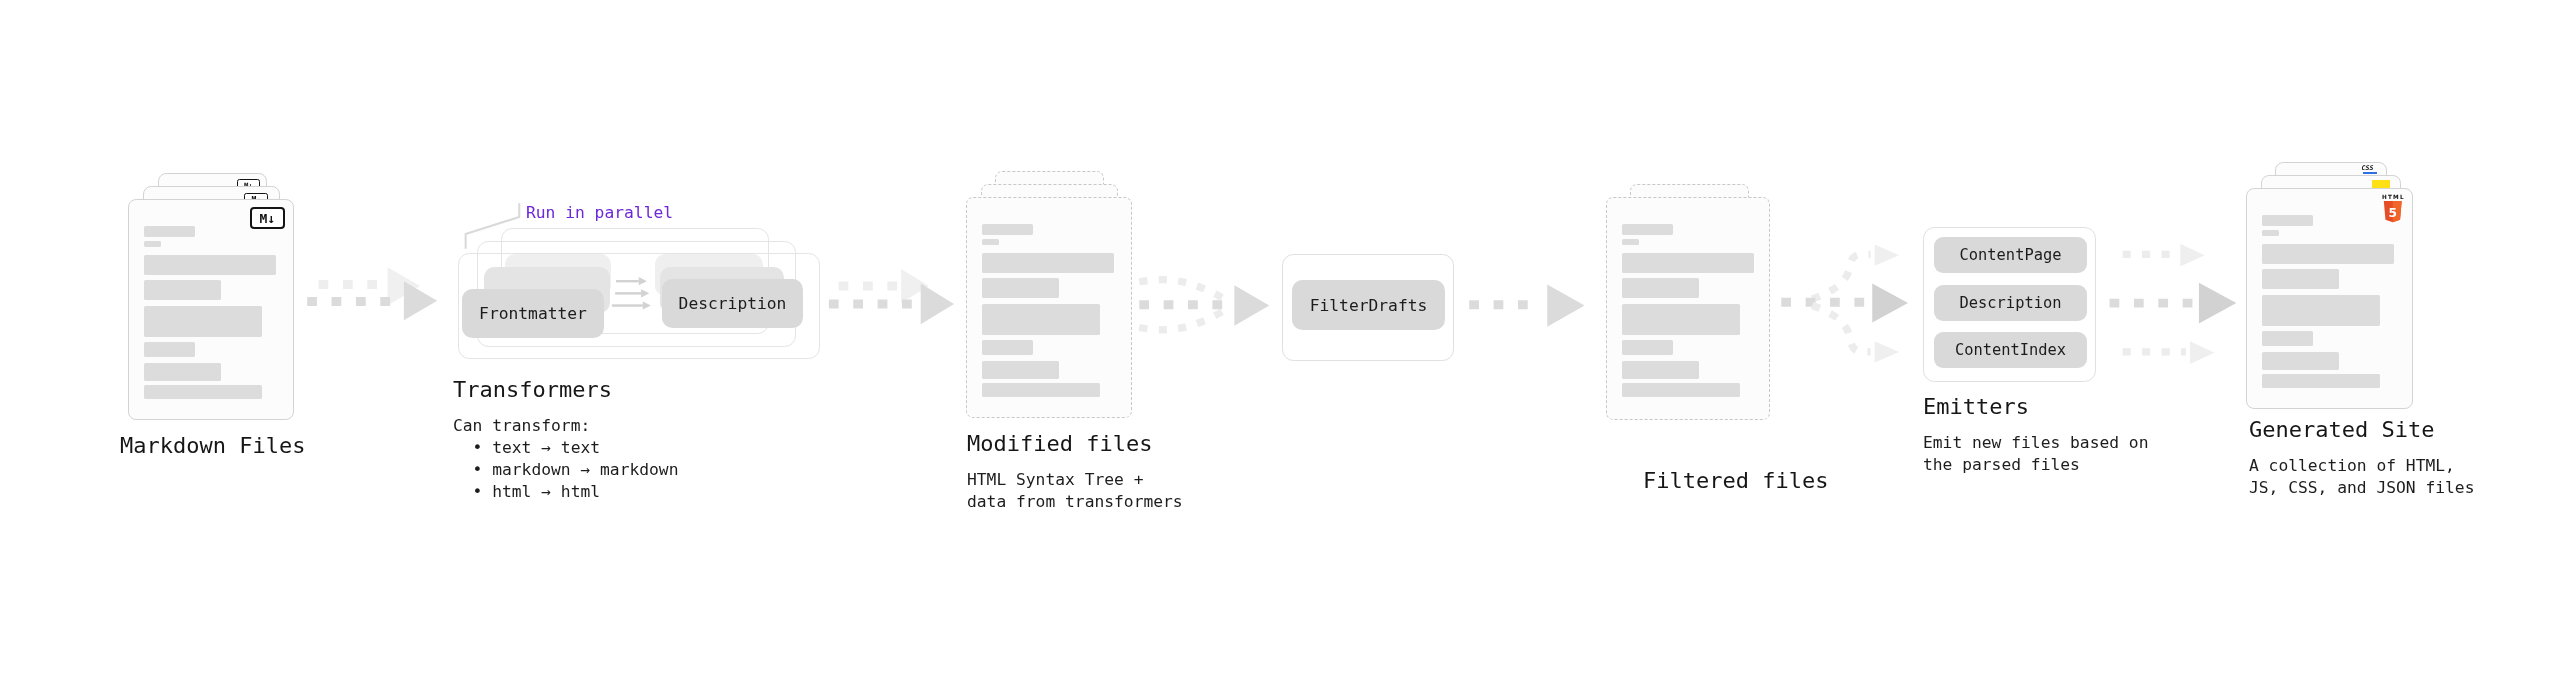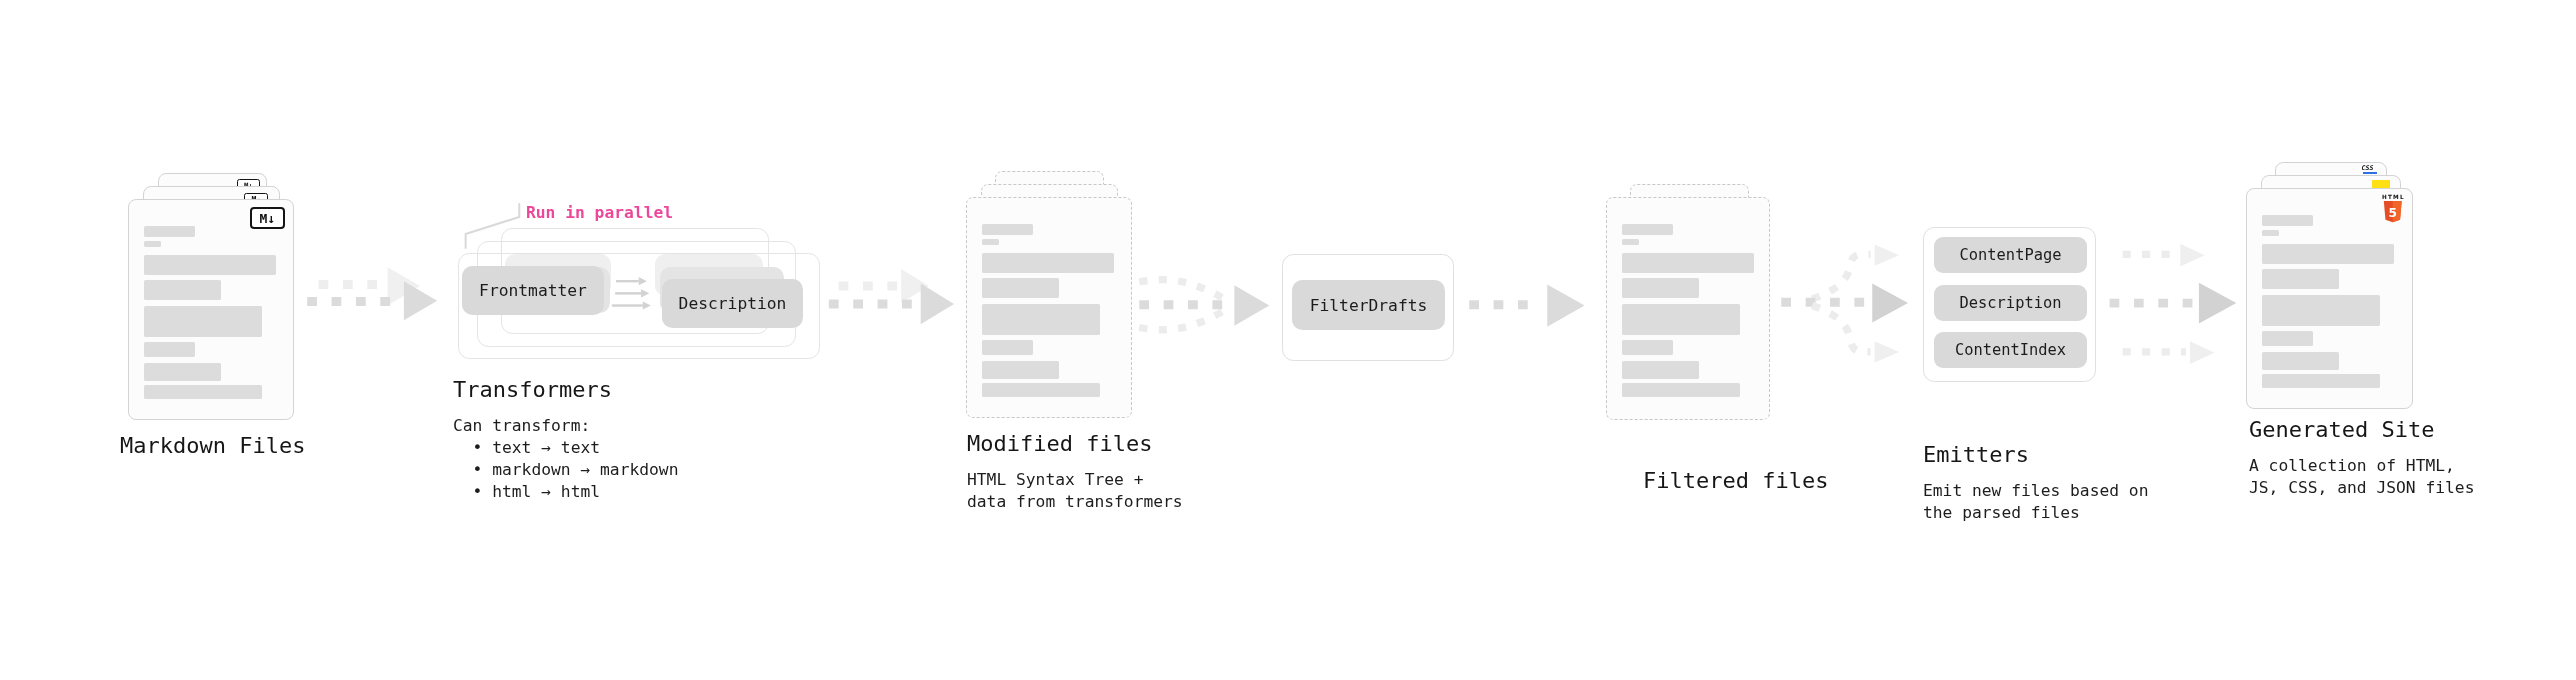--- a/index.html
+++ b/index.html
@@ -56,47 +56,47 @@
   .tbox-mid{left:477px;top:241px;width:319px;height:106px;}
   .tbox-front{left:458px;top:253px;width:362px;height:106px;}
 
   
   .pill{position:absolute;display:flex;align-items:center;justify-content:center;
     background:#d9d9d9;border-radius:10.6px;font-size:16.3px;color:#1c1c1c;z-index:4;}
   .pill.ghost1{background:#e4e4e4;z-index:3;}
   .pill.ghost2{background:#efefef;z-index:2;}
   .fm-g2{left:505px;top:254px;width:106px;height:42px;}
   .fm-g1{left:484px;top:267px;width:126px;height:46px;}
-  .fm-solid{left:462px;top:266px;width:142px;height:49px;}
+  .fm-solid{left:462px;top:289px;width:142px;height:49px;}
   .ds-g2{left:655px;top:254px;width:108px;height:42px;}
   .ds-g1{left:660px;top:267px;width:124px;height:46px;}
   .ds-solid{left:662px;top:279px;width:141px;height:49px;}
 
-  .parallel-label{position:absolute;left:526px;top:203px;font-size:16.3px;color:#ec4899;z-index:2;font-weight:bold;}
+  .parallel-label{position:absolute;left:526px;top:203px;font-size:16.3px;color:#6d28d9;z-index:2;}
 
   
   .wbox{position:absolute;box-sizing:border-box;background:#ffffff;border:1.6px solid #e0e0e0;border-radius:11.4px;z-index:2;}
   .filters-box{left:1282px;top:254px;width:172px;height:107px;}
   .filters-pill{left:1292px;top:280px;width:153px;height:50px;}
   .emitters-box{left:1923px;top:227px;width:173px;height:155px;}
   .epill{border-radius:9px;font-size:15.4px;}
   .epill-0{left:1934px;top:237px;width:153px;height:36px;}
   .epill-1{left:1934px;top:285px;width:153px;height:36px;}
   .epill-2{left:1934px;top:332px;width:153px;height:36px;text-align:center;}
 
   
   .label{position:absolute;z-index:5;}
   .sec-title{font-size:22px;line-height:23px;font-weight:500;color:#161616;margin:0 0 14px 0;white-space:pre;}
   .sec-sub{font-size:16.3px;line-height:22px;color:#1d1d1d;white-space:pre;}
   .l-markdown{left:120px;top:434px;}
   .l-transformers{left:453px;top:378px;}
   .l-modified{left:967px;top:432px;}
   .l-filters{left:1282px;top:376px;}
   .l-filtered{left:1643px;top:430px;margin-top:39px;}
-  .l-emitters{left:1923px;top:395px;margin-top:48px;}
+  .l-emitters{left:1923px;top:395px;}
   .l-generated{left:2249px;top:418px;}
 
   
   .dash{fill:none;stroke-linecap:butt;}
   .dash.main{stroke:#dbdbdb;stroke-width:11;stroke-dasharray:12 18;}
   .dash.ghost{stroke:#eeeeee;stroke-width:11;stroke-dasharray:12 18;}
   .dash.faint{stroke:#ececec;stroke-width:9;stroke-dasharray:10 14;}
   .head.main{fill:#dbdbdb;}
   .head.dark{fill:#d2d2d2;}
   .head.ghost{fill:#f0f0f0;}

